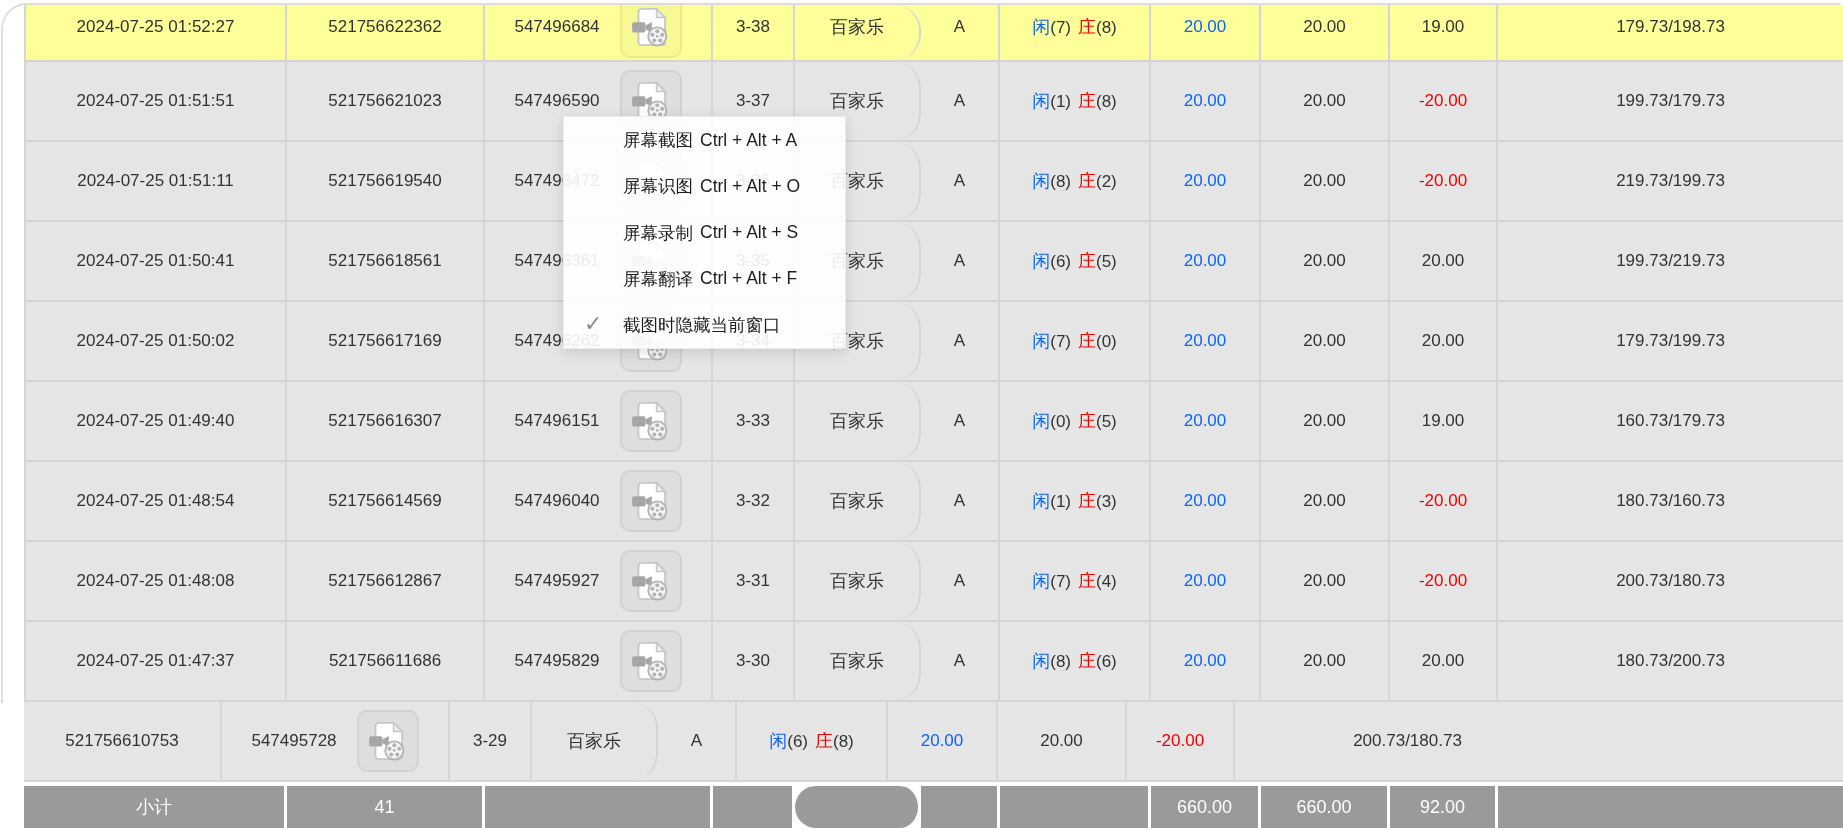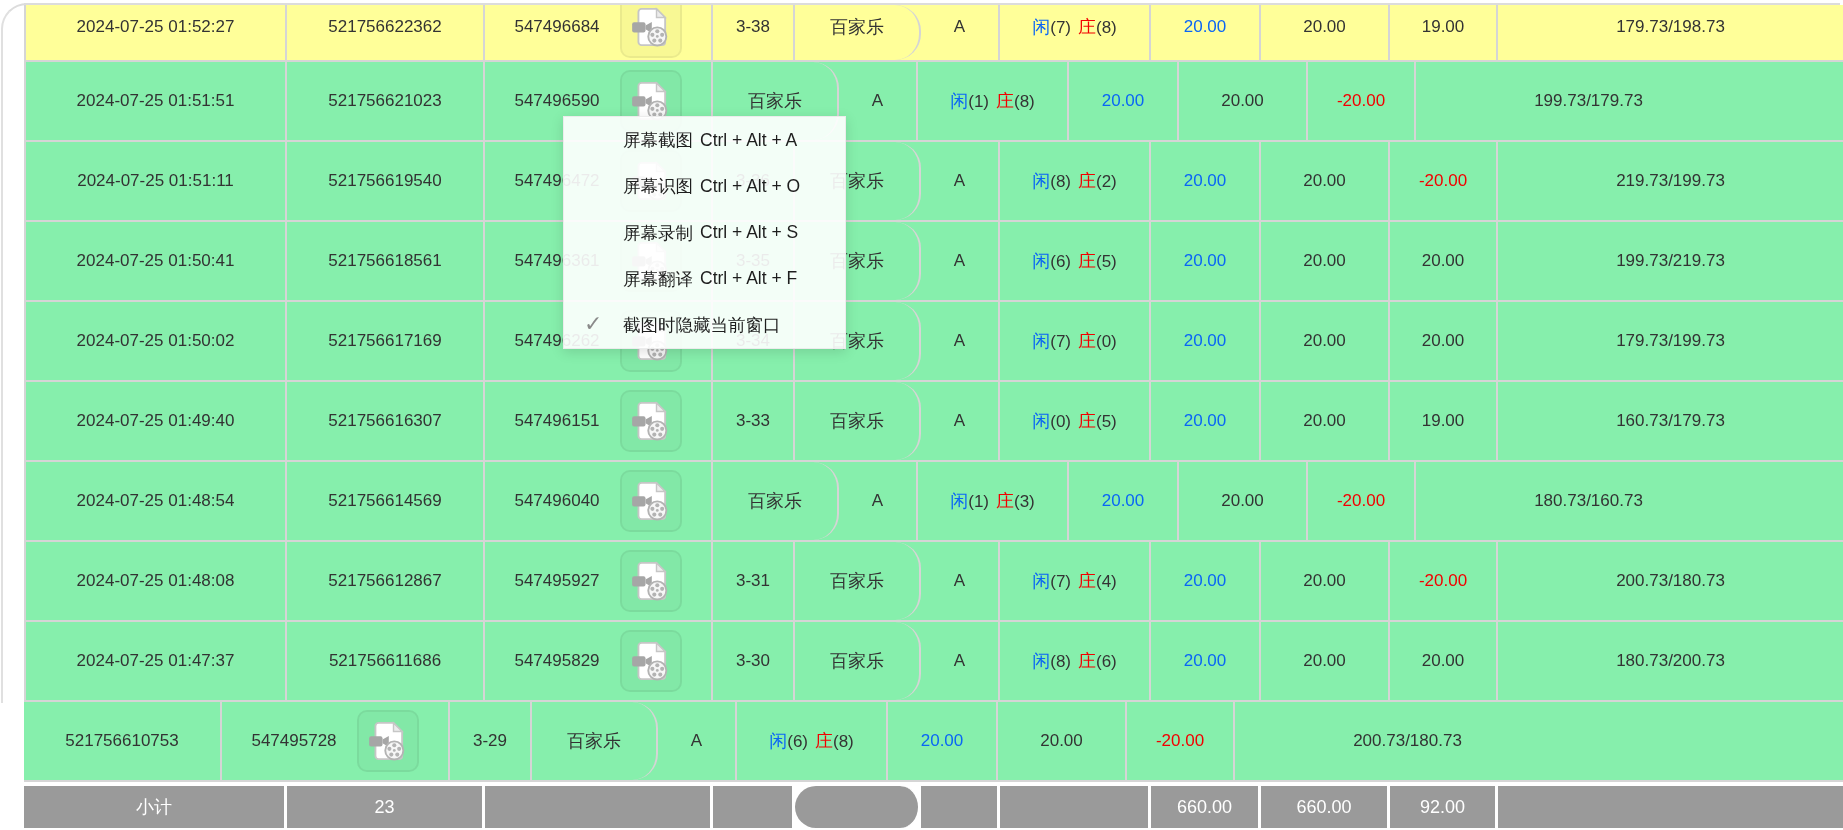--- a/index.html
+++ b/index.html
@@ -15,21 +15,21 @@
   body{font-family:"Liberation Sans","DejaVu Sans",sans-serif;color:var(--text);}
   .screen{position:relative;width:1843px;height:830px;background:#ffffff;overflow:hidden;}
 
   
   .top-line{position:absolute;left:24px;top:3px;width:1816px;height:0;border-top:2px solid #dcdcdc;}
   .corner{position:absolute;left:1px;top:3px;width:46px;height:700px;
           border-left:2px solid #e0e0e0;border-top:2px solid #dcdcdc;border-top-left-radius:26px;}
 
   .table-wrap{position:absolute;left:24px;top:5px;width:1819px;}
 
-  .row{display:flex;height:80px;border-bottom:2px solid var(--line);background:#86efac;}
+  .row{display:flex;height:80px;border-bottom:2px solid var(--line);background:#e5e5e5;}
   .row.highlight{background:var(--highlight);height:57px;}
   .row.highlight .cell{padding-bottom:12px;}
 
   .cell{display:flex;align-items:center;justify-content:center;
         border-right:2px solid var(--line);font-size:17px;color:var(--text);
         overflow:hidden;white-space:nowrap;}
   .c0{width:263px;border-left:2px solid var(--line);}
   .c1{width:198px;}
   .c2{width:228px;gap:20px;}
   .c3{width:82px;}
@@ -126,20 +126,21 @@
           <circle cx="36" cy="40" r="11.5" fill="#f6f6f6" stroke="#b3b3b3" stroke-width="2.4"></circle>
           <circle cx="36" cy="33.5" r="2.6" fill="#b3b3b3"></circle>
           <circle cx="29.8" cy="38" r="2.6" fill="#b3b3b3"></circle>
           <circle cx="32.2" cy="45.3" r="2.6" fill="#b3b3b3"></circle>
           <circle cx="39.8" cy="45.3" r="2.6" fill="#b3b3b3"></circle>
           <circle cx="42.2" cy="38" r="2.6" fill="#b3b3b3"></circle>
           <circle cx="36" cy="40" r="1.8" fill="#b3b3b3"></circle>
         </svg>
       </span>
     </div>
+    <div class="cell c3">3-37</div>
     <div class="cell c4 zh">百家乐</div>
     <div class="cell c5">A</div>
     <div class="cell c6">
       <span class="res-player"><span class="zh">闲</span><span>(1)</span></span>
       <span class="res-banker"><span class="zh">庄</span><span>(8)</span></span>
     </div>
     <div class="cell c7">20.00</div>
     <div class="cell c8">20.00</div>
     <div class="cell c9 neg">-20.00</div>
     <div class="cell c10">199.73/179.73</div>
@@ -295,20 +296,21 @@
           <circle cx="36" cy="40" r="11.5" fill="#f6f6f6" stroke="#b3b3b3" stroke-width="2.4"></circle>
           <circle cx="36" cy="33.5" r="2.6" fill="#b3b3b3"></circle>
           <circle cx="29.8" cy="38" r="2.6" fill="#b3b3b3"></circle>
           <circle cx="32.2" cy="45.3" r="2.6" fill="#b3b3b3"></circle>
           <circle cx="39.8" cy="45.3" r="2.6" fill="#b3b3b3"></circle>
           <circle cx="42.2" cy="38" r="2.6" fill="#b3b3b3"></circle>
           <circle cx="36" cy="40" r="1.8" fill="#b3b3b3"></circle>
         </svg>
       </span>
     </div>
+    <div class="cell c3">3-32</div>
     <div class="cell c4 zh">百家乐</div>
     <div class="cell c5">A</div>
     <div class="cell c6">
       <span class="res-player"><span class="zh">闲</span><span>(1)</span></span>
       <span class="res-banker"><span class="zh">庄</span><span>(3)</span></span>
     </div>
     <div class="cell c7">20.00</div>
     <div class="cell c8">20.00</div>
     <div class="cell c9 neg">-20.00</div>
     <div class="cell c10">180.73/160.73</div>
@@ -411,21 +413,21 @@
     </div>
     <div class="cell c7">20.00</div>
     <div class="cell c8">20.00</div>
     <div class="cell c9 neg">-20.00</div>
     <div class="cell c10">200.73/180.73</div>
   </div>
 </div>
 
     <div class="summary">
       <div class="cell c0">小计</div>
-      <div class="cell c1">23</div>
+      <div class="cell c1">41</div>
       <div class="cell c2"></div>
       <div class="cell c3"></div>
       <div class="cell c4"></div>
       <div class="cell c5"></div>
       <div class="cell c6"></div>
       <div class="cell c7">660.00</div>
       <div class="cell c8">660.00</div>
       <div class="cell c9">92.00</div>
       <div class="cell c10"></div>
     </div>

